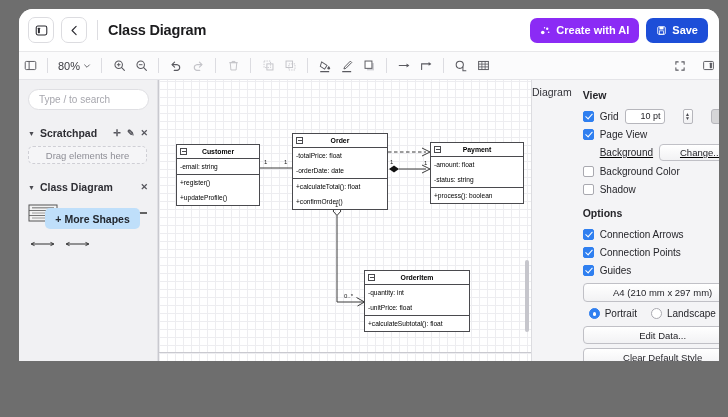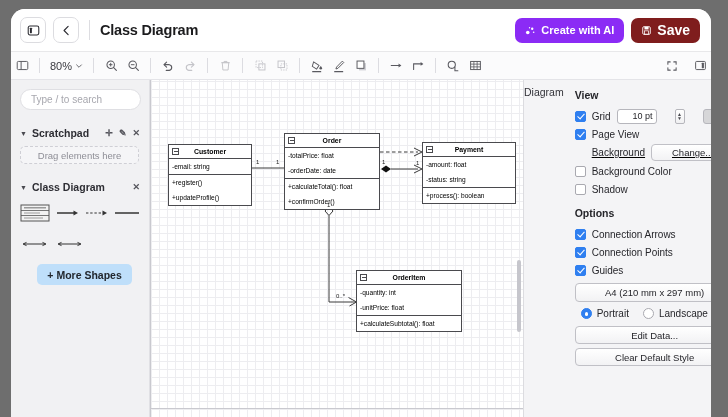--- a/index.html
+++ b/index.html
@@ -5,22 +5,22 @@
   * { box-sizing: border-box; }
   html, body {
     margin: 0; padding: 0;
     width: 728px; height: 417px;
     font-family: "Liberation Sans", sans-serif;
     background: #6e6e6e;
     overflow: hidden;
   }
   #app {
     position: absolute;
-    left: 11px; top: 9px;
-    width: 700px; height: 408px;
+    left: 19px; top: 9px;
+    width: 700px; height: 352px;
     background: #ffffff;
     border-radius: 14px 14px 0 0;
     overflow: hidden;
     display: flex;
     flex-direction: column;
   }
 
   
   .header {
     height: 43px;
@@ -63,24 +63,24 @@
     font-weight: bold;
     display: flex; align-items: center;
     padding: 0 10px;
     cursor: pointer;
     gap: 5px;
     border: none;
     font-family: "Liberation Sans", sans-serif;
   }
   .btn-save {
     height: 25px;
-    background: #7f1d1d;
+    background: #1d4ed8;
     color: #fff;
     border-radius: 7px;
-    font-size: 14px;
+    font-size: 11px;
     font-weight: bold;
     display: flex; align-items: center;
     padding: 0 10px;
     margin-left: 7px;
     cursor: pointer;
     gap: 5px;
     border: none;
     font-family: "Liberation Sans", sans-serif;
   }
 

